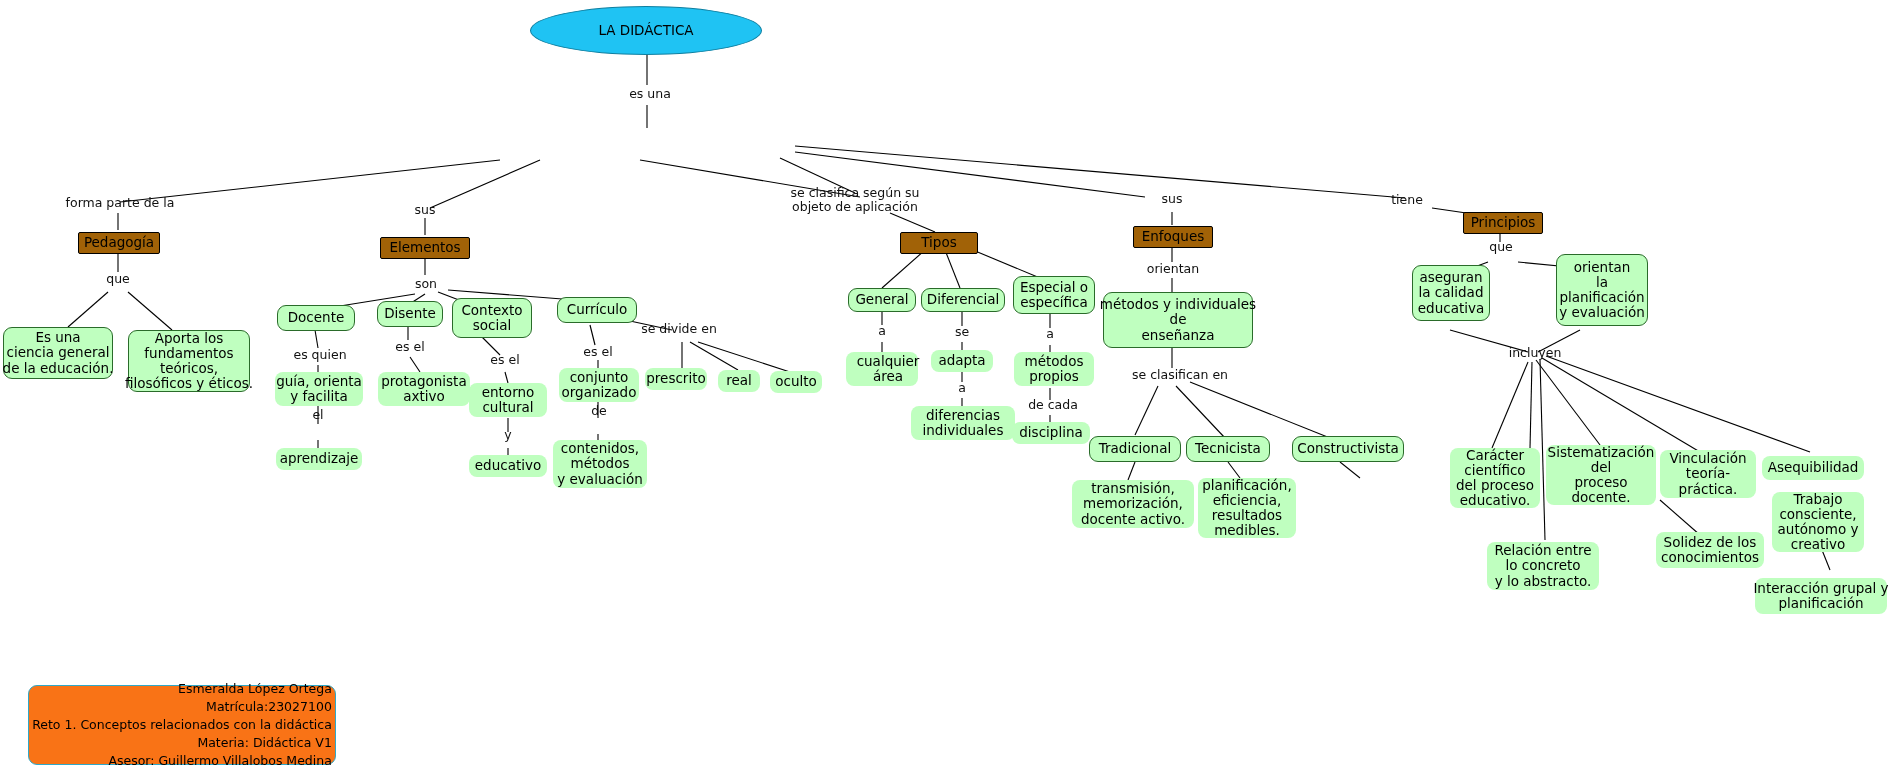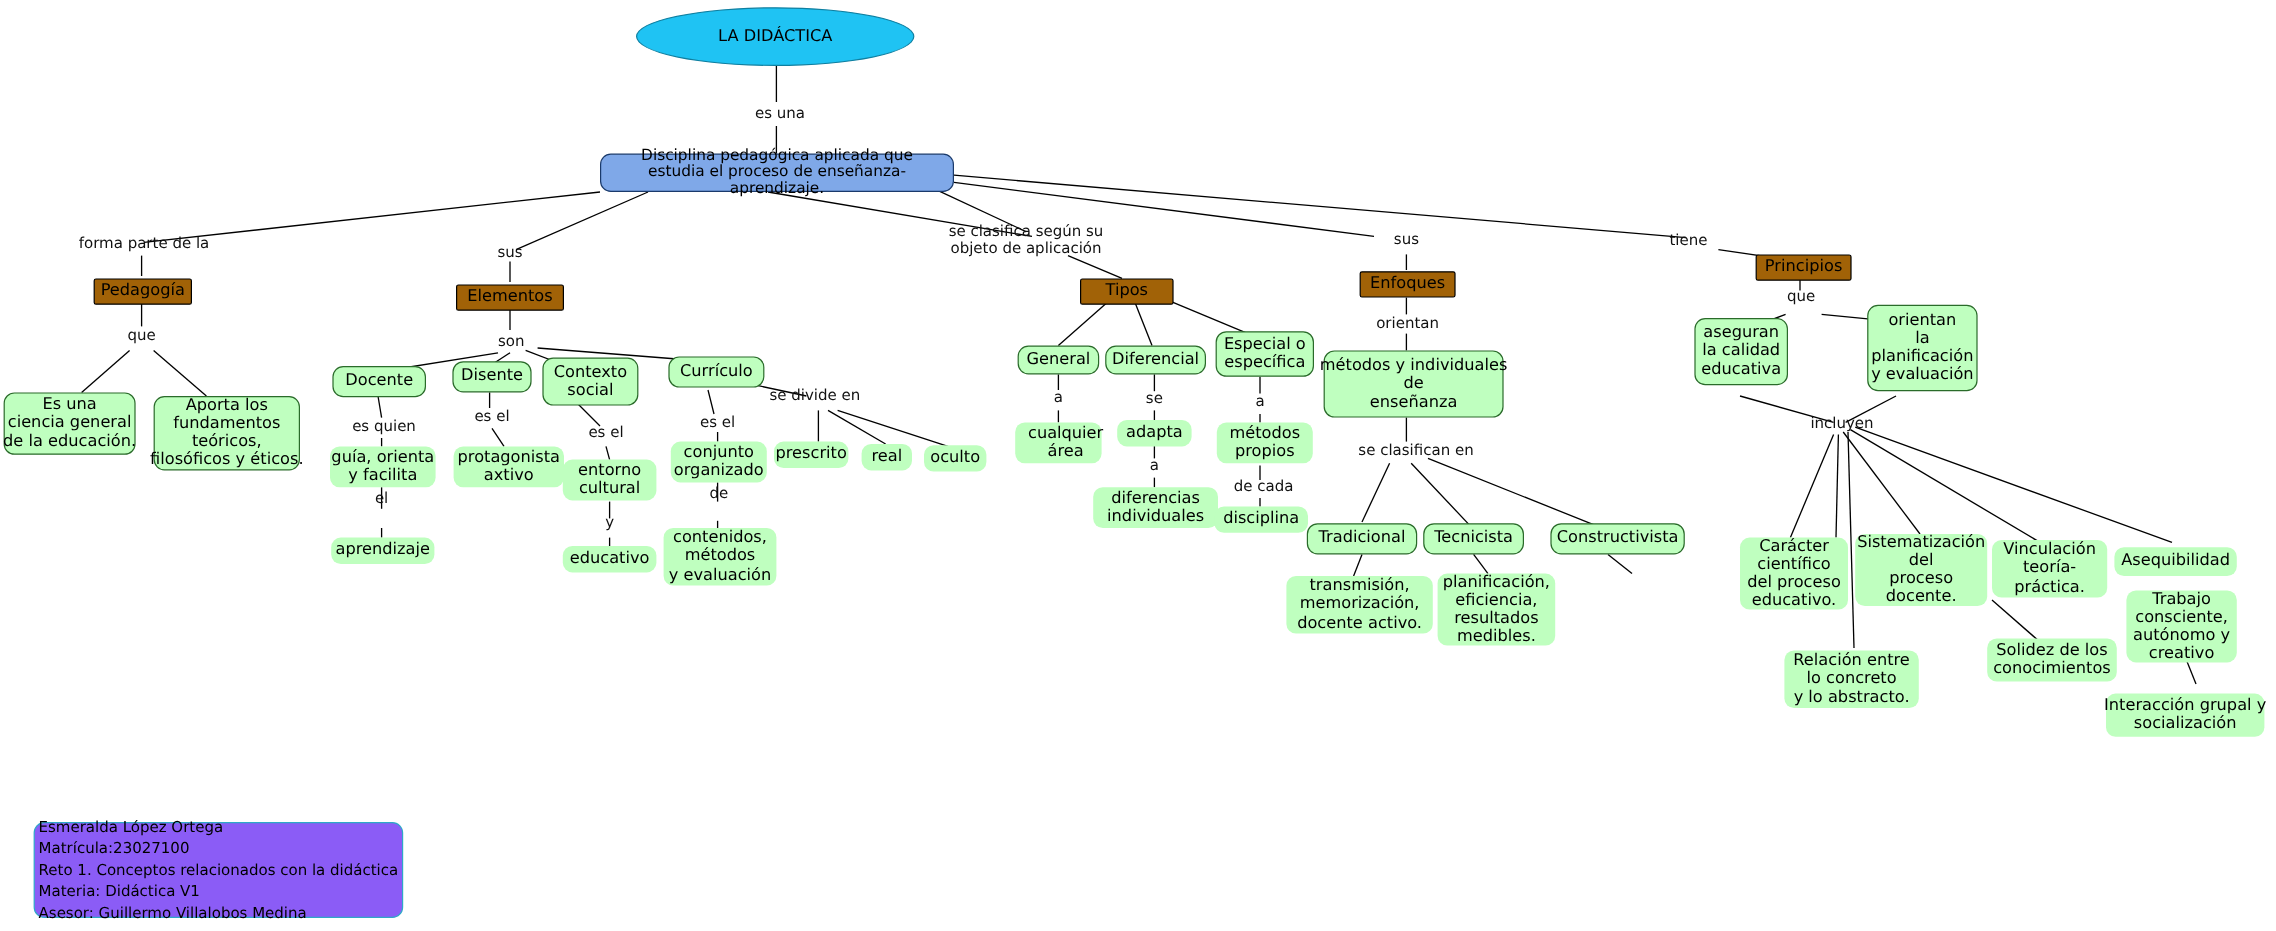--- a/index.html
+++ b/index.html
@@ -10,22 +10,22 @@
   .node{position:absolute;box-sizing:border-box;display:flex;align-items:center;
         justify-content:center;text-align:center;line-height:1.12;color:#000;}
   .root{background:#1FC3F3;border:1px solid #0f7fa0;border-radius:50%;
         font-size:13.5px;}
   .def{background:#7FA8E8;border:1px solid #1a3a6b;border-radius:9px;font-size:13.5px;}
   .cat{background:#a16207;border:1px solid #000;border-radius:2px;font-size:13.5px;}
   .leaf{background:#BFFFBF;border:1px solid #2a6b2a;border-radius:9px;font-size:13.5px;}
   .plain{background:#BFFFBF;border:0;border-radius:8px;font-size:13.5px;}
   .lbl{position:absolute;font-size:12.5px;color:#111;text-align:center;
        line-height:1.14;white-space:pre;background:transparent;}
-  .footer{position:absolute;background:#8b5cf6;border:1.5px solid #2fa8c8;
-          border-radius:9px;font-size:12.5px;text-align:left;line-height:1.45;
+  .footer{position:absolute;background:#f97316;border:1.5px solid #2fa8c8;
+          border-radius:9px;font-size:12.5px;text-align:right;line-height:1.45;
           display:flex;align-items:center;justify-content:center;color:#000;}
 </style>
 </head>
 <body>
 
 <div id="stage">
 
   <svg id="edges" viewBox="0 0 1897 776">
     <g stroke="#000" stroke-width="1.1" fill="none">
 
@@ -122,21 +122,20 @@
       <line x1="1540" y1="360" x2="1545" y2="540"></line>
       <line x1="1660" y1="500" x2="1700" y2="535"></line>
       <line x1="1810" y1="498" x2="1815" y2="512"></line>
       <line x1="1820" y1="545" x2="1830" y2="570"></line>
     </g>
   </svg>
 
   <div class="node root" style="left:530px;top:6px;width:232px;height:49px;">LA DIDÁCTICA</div>
   <div class="lbl" style="left:615px;top:87px;width:70px;">es una</div>
 
-  <div class="node def" style="left:500px;top:128px;width:295px;height:32px;padding:2px 8px;font-size:12.8px;">Disciplina pedagógica aplicada que estudia el proceso de enseñanza-aprendizaje.</div>
 
   <div class="lbl" style="left:50px;top:196px;width:140px;">forma parte de la</div>
   <div class="node cat" style="left:78px;top:232px;width:82px;height:22px;">Pedagogía</div>
   <div class="lbl" style="left:100px;top:272px;width:36px;">que</div>
   <div class="node leaf" style="left:3px;top:327px;width:110px;height:52px;white-space:pre;">Es una
 ciencia general
 de la educación.</div>
   <div class="node leaf" style="left:128px;top:330px;width:122px;height:62px;white-space:pre;">Aporta los
 fundamentos
 teóricos,
@@ -256,21 +255,21 @@
 práctica.</div>
   <div class="node plain" style="left:1656px;top:532px;width:108px;height:36px;white-space:pre;">Solidez de los
 conocimientos</div>
 
   <div class="node plain" style="left:1762px;top:456px;width:102px;height:24px;">Asequibilidad</div>
   <div class="node plain" style="left:1772px;top:492px;width:92px;height:60px;white-space:pre;">Trabajo
 consciente,
 autónomo y
 creativo</div>
   <div class="node plain" style="left:1755px;top:578px;width:132px;height:36px;white-space:pre;">Interacción grupal y
-socialización</div>
+planificación</div>
 
   <div class="footer" style="left:28px;top:685px;width:306px;height:78px;white-space:pre;">Esmeralda López Ortega
 Matrícula:23027100
 Reto 1. Conceptos relacionados con la didáctica
 Materia: Didáctica V1
 Asesor: Guillermo Villalobos Medina</div>
 
 </div>
 
 </body></html>

